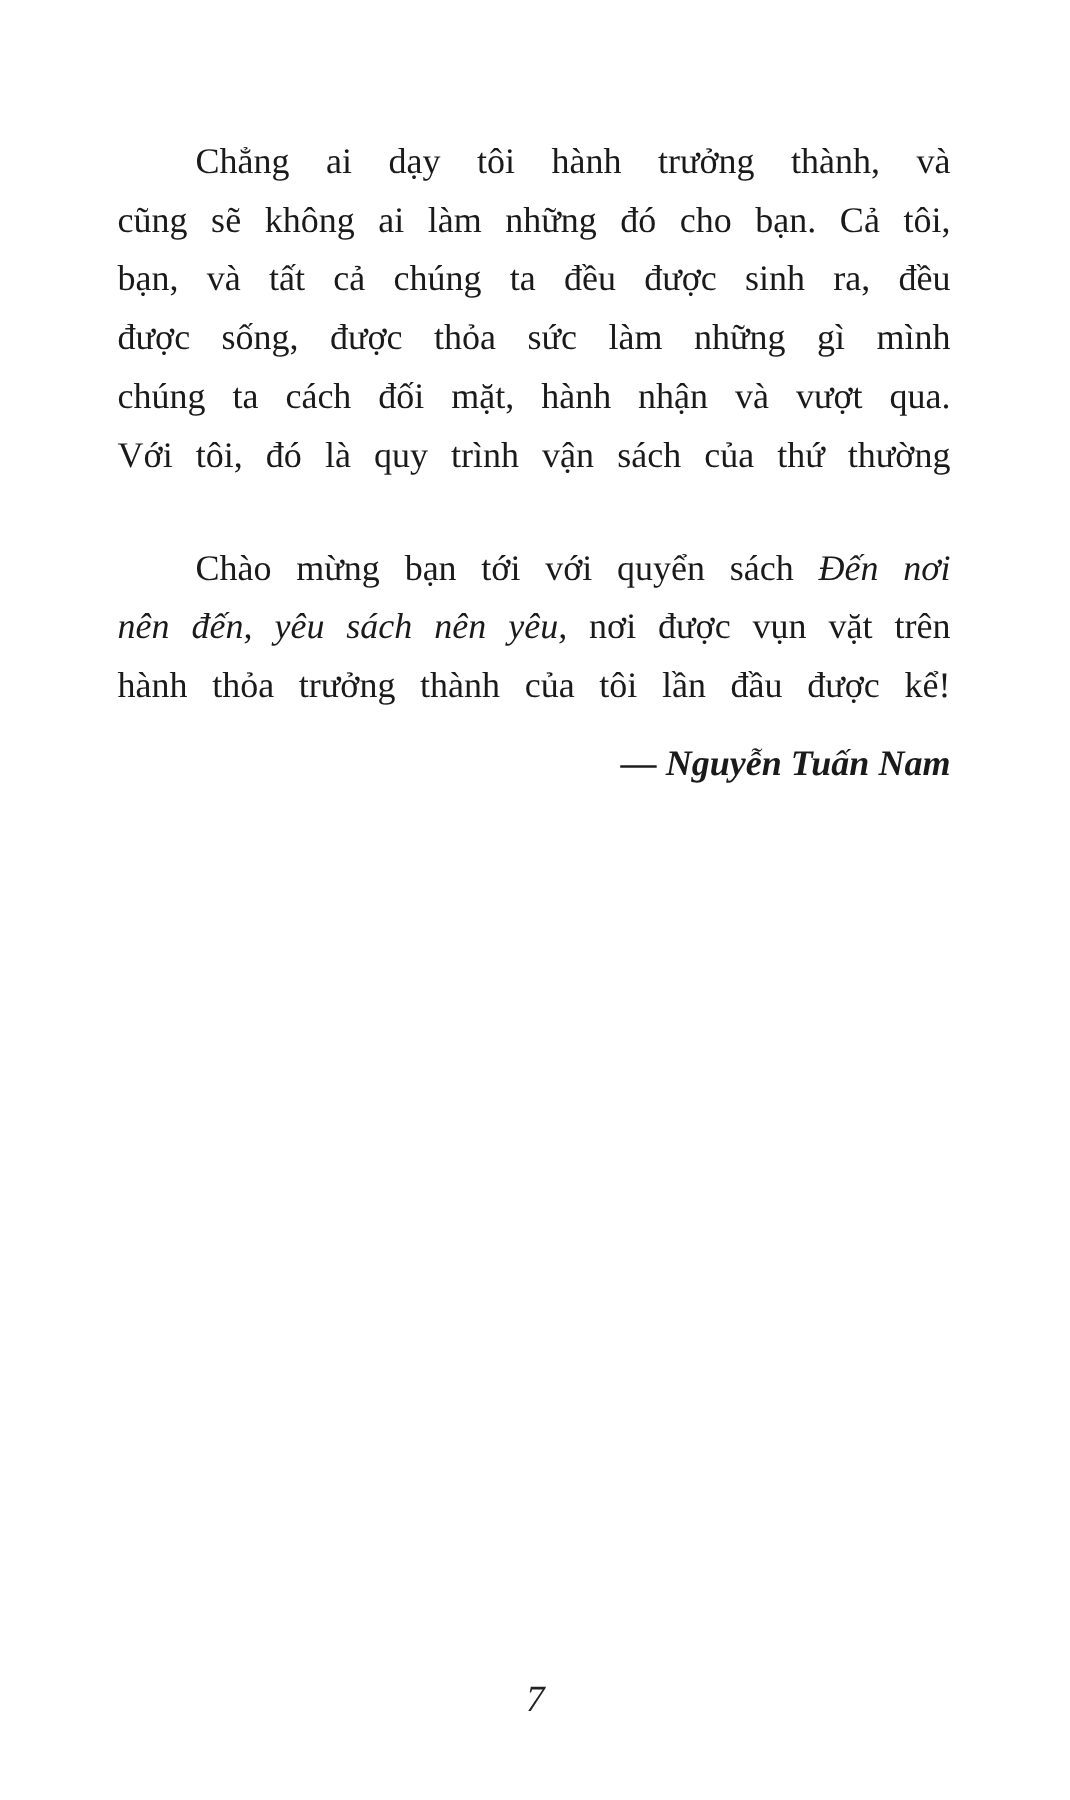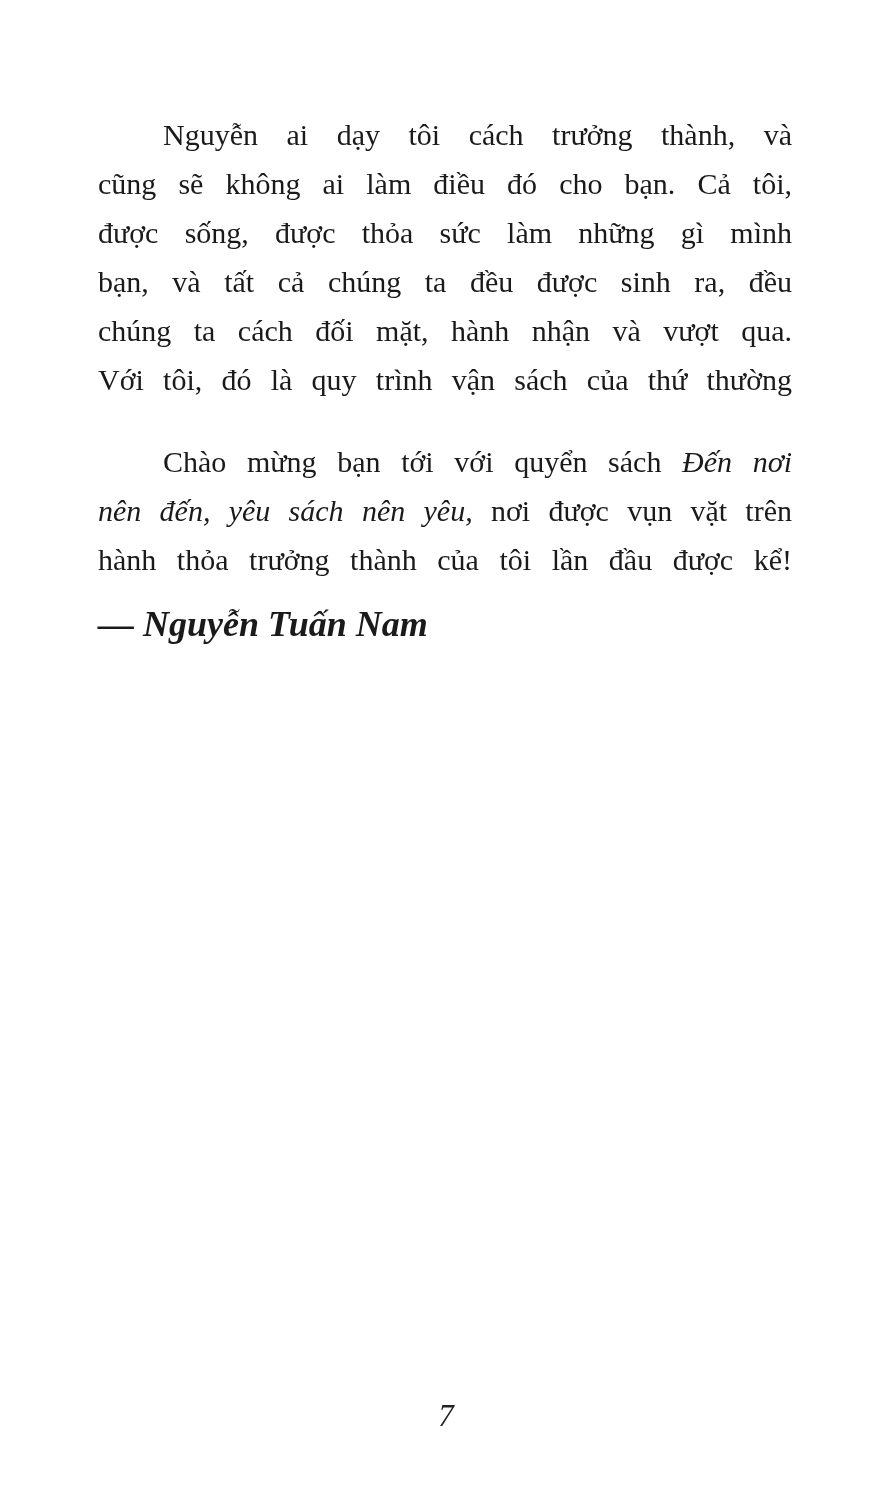--- a/index.html
+++ b/index.html
@@ -19,68 +19,68 @@
     position: absolute;
     left: 98px;
     top: 110px;
     width: 694px;
   }
   .para {
     margin: 0;
     padding: 0;
   }
   .para-2 {
-    margin-top: 33px;
+    margin-top: 45px;
   }
   .line {
     display: block;
     font-size: 30px;
     line-height: 49px;
     text-align: justify;
     text-align-last: justify;
     white-space: nowrap;
   }
   .line.indent {
     padding-left: 65px;
   }
   .line.short {
     text-align-last: left;
   }
   .it {
     font-style: italic;
   }
   .attribution {
     margin-top: 16px;
-    font-size: 36px;
+    font-size: 30px;
     line-height: 49px;
     font-style: italic;
     font-weight: bold;
-    text-align: left;
+    text-align: right;
   }
   .page-number {
     position: absolute;
     top: 1398px;
     left: 0;
     width: 100%;
     text-align: center;
     font-size: 31px;
     font-style: italic;
     color: #222222;
   }
 </style>
 </head>
 <body>
 
 <div class="text-block">
 
   <div class="para para-1">
-    <div class="line indent">Nguyễn ai dạy tôi cách trưởng thành, và</div>
-    <div class="line">cũng sẽ không ai làm điều đó cho bạn. Cả tôi,</div>
+    <div class="line indent">Chẳng ai dạy tôi hành trưởng thành, và</div>
+    <div class="line">cũng sẽ không ai làm những đó cho bạn. Cả tôi,</div>
+    <div class="line">bạn, và tất cả chúng ta đều được sinh ra, đều</div>
     <div class="line">được sống, được thỏa sức làm những gì mình</div>
-    <div class="line">bạn, và tất cả chúng ta đều được sinh ra, đều</div>
     <div class="line">chúng ta cách đối mặt, hành nhận và vượt qua.</div>
     <div class="line">Với tôi, đó là quy trình vận sách của thứ thường</div>
   </div>
 
   <div class="para para-2">
     <div class="line indent"><span>Chào mừng bạn tới với quyển sách </span><span class="it">Đến nơi</span></div>
     <div class="line"><span class="it">nên đến, yêu sách nên yêu,</span><span> nơi được vụn vặt trên</span></div>
     <div class="line">hành thỏa trưởng thành của tôi lần đầu được kể!</div>
   </div>
 

